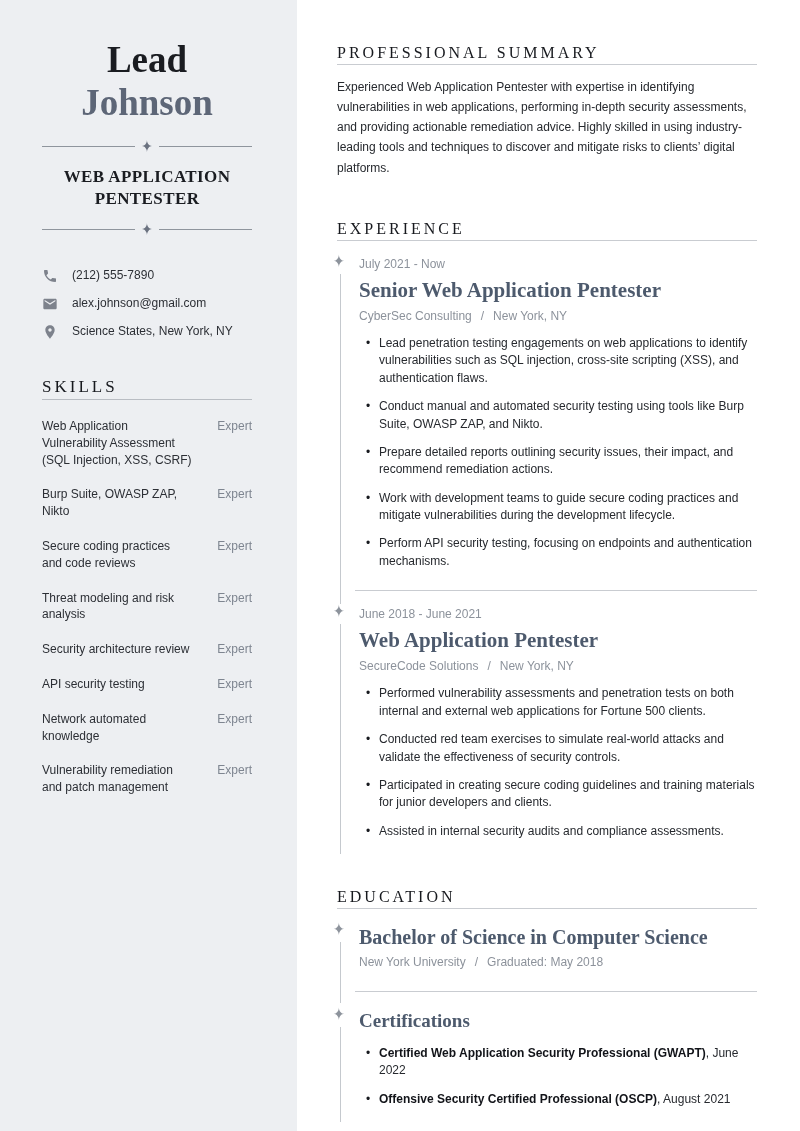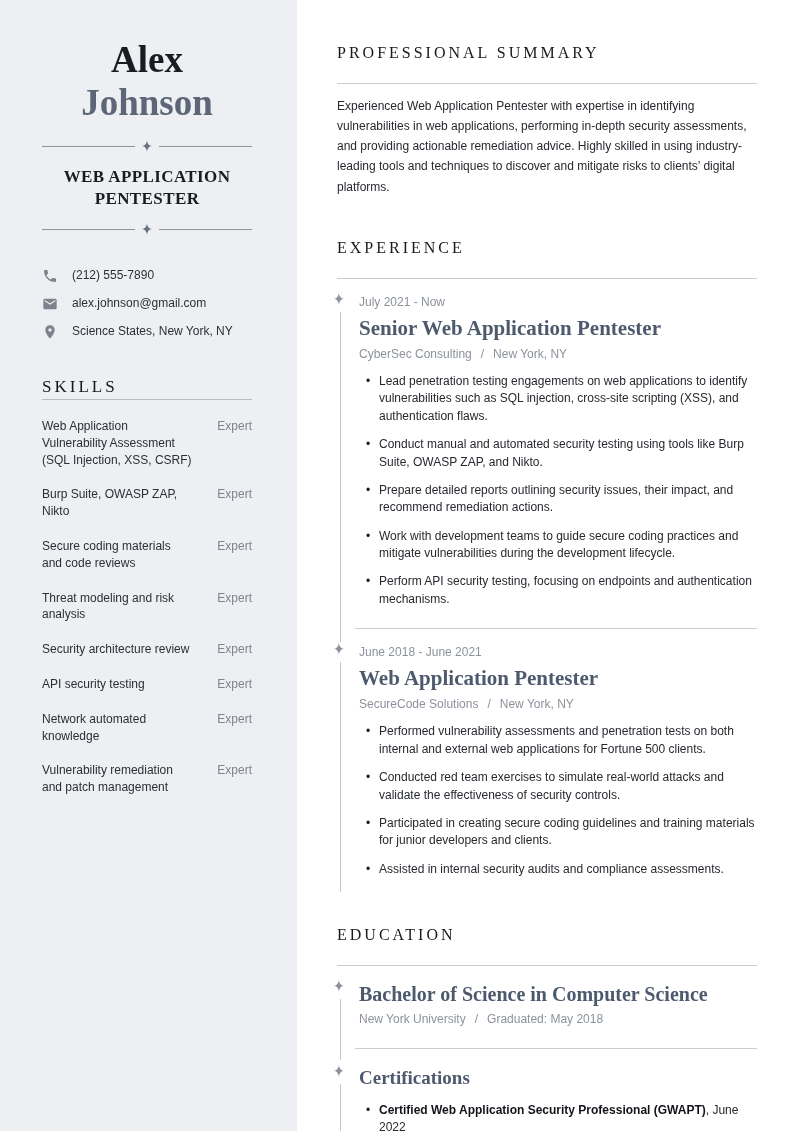--- a/index.html
+++ b/index.html
@@ -27,21 +27,21 @@
            letter-spacing:3px;color:#17191e;margin:37px 0 0 0;
            border-bottom:1px solid #b9bdc3;padding-bottom:2px;}
   .skill{display:flex;justify-content:space-between;align-items:flex-start;gap:24px;margin-top:18px;}
   .skill-name{font-size:12px;line-height:1.4;color:#2c2f35;max-width:180px;}
   .skill-level{font-size:12px;color:#7e8590;flex-shrink:0;padding-top:1px;}
 
   
   .main{position:absolute;left:297px;top:0;right:0;bottom:0;box-sizing:border-box;
         padding:44px 43px 0 40px;background:#ffffff;}
   .sec-h{font-family:"Liberation Serif", serif;font-weight:400;font-size:16px;letter-spacing:3px;
-        color:#17191e;margin:0;border-bottom:1px solid #c9ccd1;padding-bottom:21px;}
+        color:#17191e;margin:0;border-bottom:1px solid #c9ccd1;padding-bottom:2px;}
   .summary-text{font-size:12px;line-height:1.68;color:#26292e;margin:12px 0 0 0;}
   .sec-experience{margin-top:42px;}
   .sec-education{margin-top:48px;}
 
   .tl-item{position:relative;padding-left:22px;margin-top:16px;}
   .tl-line{position:absolute;left:3px;top:17px;bottom:-14px;width:1px;background:#c5c9ce;}
   .tl-line.extend{bottom:-34px;}
   .tl-sparkle{position:absolute;left:-4px;top:-3px;color:#8d939c;font-size:14px;line-height:1;
         transform:scaleY(1.2);}
   .tl-dates{font-size:12px;color:#8c929b;}
@@ -60,21 +60,21 @@
   .cert-bullets li{margin-bottom:11px;}
 </style>
 </head>
 <body>
 
 <div class="page">
 
   <aside class="sidebar">
 
     <div class="name-block">
-      <span class="first-name">Alex</span>
+      <span class="first-name">Lead</span>
       <span class="last-name">Johnson</span>
     </div>
 
     <div class="fancy-divider">
       <span class="fd-line"></span>
       <span class="fd-star">✦</span>
       <span class="fd-line"></span>
     </div>
 
     <h2 class="side-title">WEB APPLICATION PENTESTER</h2>
@@ -110,21 +110,21 @@
 
     <div class="skill">
       <span class="skill-name">Web Application Vulnerability Assessment (SQL Injection, XSS, CSRF)</span>
       <span class="skill-level">Expert</span>
     </div>
     <div class="skill">
       <span class="skill-name">Burp Suite, OWASP ZAP, Nikto</span>
       <span class="skill-level">Expert</span>
     </div>
     <div class="skill">
-      <span class="skill-name">Secure coding materials and code reviews</span>
+      <span class="skill-name">Secure coding practices and code reviews</span>
       <span class="skill-level">Expert</span>
     </div>
     <div class="skill">
       <span class="skill-name">Threat modeling and risk analysis</span>
       <span class="skill-level">Expert</span>
     </div>
     <div class="skill">
       <span class="skill-name">Security architecture review</span>
       <span class="skill-level">Expert</span>
     </div>

